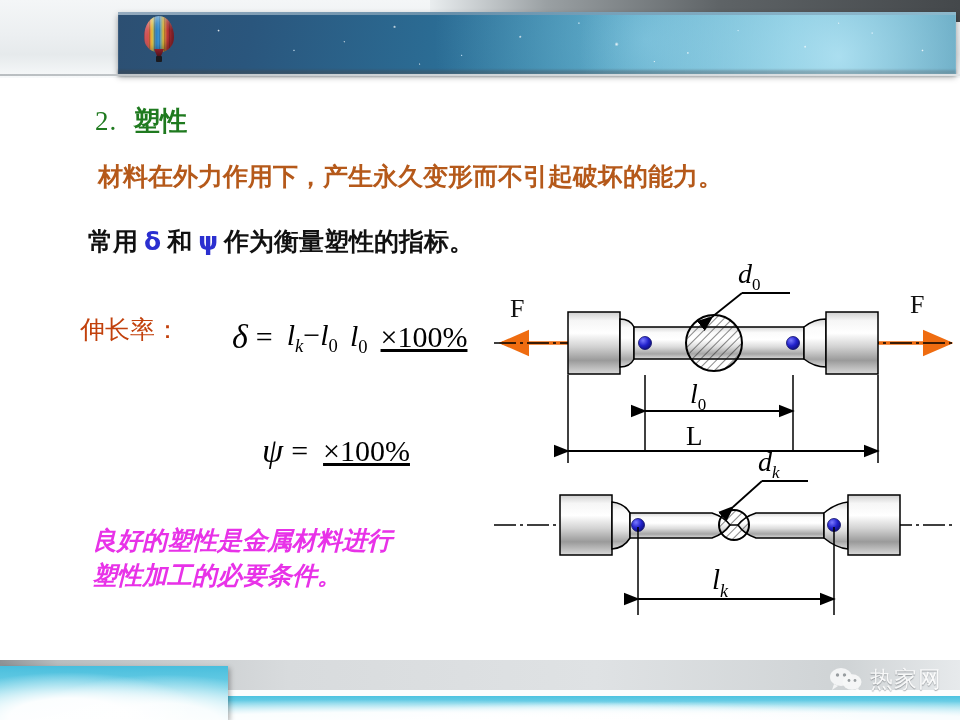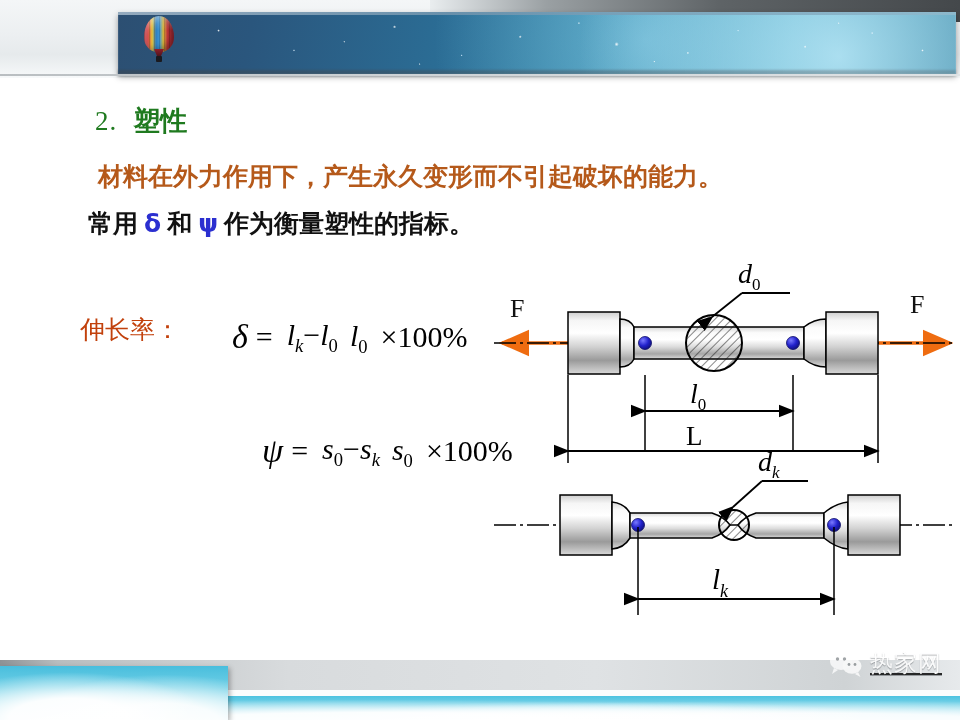--- a/index.html
+++ b/index.html
@@ -63,21 +63,21 @@
   .balloon .bskt{position:absolute;left:14px;top:40px;width:6px;height:6px;border-radius:1px;
     background:#1a1a1f;}
 
   
   .heading{position:absolute;left:95px;top:103px;color:#1f7a1f;font-size:27px;
     font-family:"Liberation Serif","DejaVu Serif",serif;white-space:nowrap;}
   .heading .num{letter-spacing:1px;}
   .heading .cn{margin-left:16px;font-family:"DejaVu Sans","Liberation Sans",sans-serif;font-weight:600;margin-top:13px;}
   .lead{position:absolute;left:98px;top:160px;color:#b5591a;font-size:25px;white-space:nowrap;
     font-family:"DejaVu Sans","Liberation Sans",sans-serif;font-weight:600;}
-  .idx{position:absolute;left:88px;top:207px;font-size:25px;color:#111;white-space:nowrap;
+  .idx{position:absolute;left:88px;top:225px;font-size:25px;color:#111;white-space:nowrap;
     font-family:"DejaVu Sans","Liberation Sans",sans-serif;font-weight:600;}
   .idx .sym{color:#2b2fd0;font-weight:700;margin:0 6px;}
 
   .lbl-elong{position:absolute;left:80px;top:313px;font-size:25px;color:#c2410c;white-space:nowrap;
     font-family:"DejaVu Sans","Liberation Sans",sans-serif;}
   .lbl-reduce{position:absolute;left:52px;top:428px;font-size:25px;color:#111;white-space:nowrap;
     font-family:"DejaVu Sans","Liberation Sans",sans-serif;}
 
   
   .formula{position:absolute;font-family:"Liberation Serif","DejaVu Serif",serif;color:#000;
@@ -87,21 +87,21 @@
   .formula .gsym{font-style:italic;font-size:34px;padding-right:8px;}
   .formula .eq{font-size:30px;padding-right:8px;}
   .frac{display:inline-flex;flex-direction:row;align-items:center;vertical-align:middle;
     line-height:1.05;}
   .frac .top{padding:0 6px 1px 6px;}
   .frac .bar{width:100%;height:2px;background:#000;}
   .frac .bot{padding:2px 6px 0 6px;}
   .var{font-style:italic;}
   .sub{font-size:.62em;vertical-align:sub;font-style:italic;}
   .sub-n{font-size:.62em;vertical-align:sub;font-style:normal;}
-  .mul{padding-left:7px;}
+  .mul{padding-left:7px;text-decoration:underline;}
 
   .note{position:absolute;left:92px;top:524px;color:#e832e8;font-size:25px;line-height:1.38;
     font-style:italic;font-family:"DejaVu Sans","Liberation Sans",sans-serif;font-weight:600;}
 
   
   .diagram{position:absolute;left:490px;top:255px;width:470px;height:380px;}
   .diagram svg{display:block;}
 
   
   .ftr{position:absolute;left:0;top:660px;width:960px;height:60px;overflow:hidden;}
@@ -113,22 +113,22 @@
       radial-gradient(ellipse at 20% 100%,rgba(255,255,255,.95) 0 22%,rgba(255,255,255,0) 60%),
       radial-gradient(ellipse at 52% 110%,rgba(255,255,255,.9) 0 20%,rgba(255,255,255,0) 58%),
       radial-gradient(ellipse at 80% 100%,rgba(255,255,255,.9) 0 20%,rgba(255,255,255,0) 58%),
       linear-gradient(180deg,#4fc3e0 0%,#84d7ea 45%,#cdeef7 100%);}
   .ftr-block{position:absolute;left:0;top:666px;width:228px;height:54px;
     background:
       radial-gradient(ellipse at 30% 95%,rgba(255,255,255,.96) 0 26%,rgba(255,255,255,0) 62%),
       radial-gradient(ellipse at 72% 105%,rgba(255,255,255,.9) 0 24%,rgba(255,255,255,0) 60%),
       linear-gradient(180deg,#49bedd 0%,#6ecfe6 40%,#a9e4f1 72%,#d9f2f9 100%);
     box-shadow:2px 2px 5px rgba(0,0,0,.3);}
-  .wmark{position:absolute;right:18px;top:648px;display:flex;align-items:center;gap:7px;
-    opacity:.82;text-decoration:underline;}
+  .wmark{position:absolute;right:18px;top:664px;display:flex;align-items:center;gap:7px;
+    opacity:.82;}
   .wmark .wtxt{font-family:"DejaVu Sans","Liberation Sans",sans-serif;font-size:23px;
     color:#ffffff;text-shadow:0 1px 1px rgba(90,95,100,.65);letter-spacing:1px;}
 </style>
 </head>
 <body>
 
 <div class="slide">
 
   <div class="hdr">
     <div class="hdr-bgleft"></div>
@@ -162,28 +162,27 @@
       <span class="top"><span class="var">l</span><span class="sub">k</span><span>−</span><span class="var">l</span><span class="sub-n">0</span></span>
       <span class="bar"></span>
       <span class="bot"><span class="var">l</span><span class="sub-n">0</span></span>
     </span>
     <span class="mul">×100%</span>
   </div>
 
   <div class="formula f2">
     <span class="gsym">ψ</span>
     <span class="eq">=</span>
-    <span class="frac">
-      <span class="top"><span class="var">s</span><span class="sub-n">0</span><span>−</span><span class="var">s</span><span class="sub">k</span></span>
-      <span class="bar"></span>
-      <span class="bot"><span class="var">s</span><span class="sub-n">0</span></span>
-    </span>
     <span class="mul">×100%</span>
   </div>
 
+  <div class="note">
+    <div>良好的塑性是金属材料进行</div>
+    <div>塑性加工的必要条件。</div>
+  </div>
 
   <div class="diagram">
     <svg width="470" height="380" viewBox="0 0 470 380" xmlns="http://www.w3.org/2000/svg">
       <defs>
         <linearGradient id="gHead" x1="0" y1="0" x2="0" y2="1">
           <stop offset="0%" stop-color="#cfcfcf"></stop>
           <stop offset="14%" stop-color="#f6f6f6"></stop>
           <stop offset="34%" stop-color="#ffffff"></stop>
           <stop offset="56%" stop-color="#d2d2d2"></stop>
           <stop offset="78%" stop-color="#9a9a9a"></stop>

